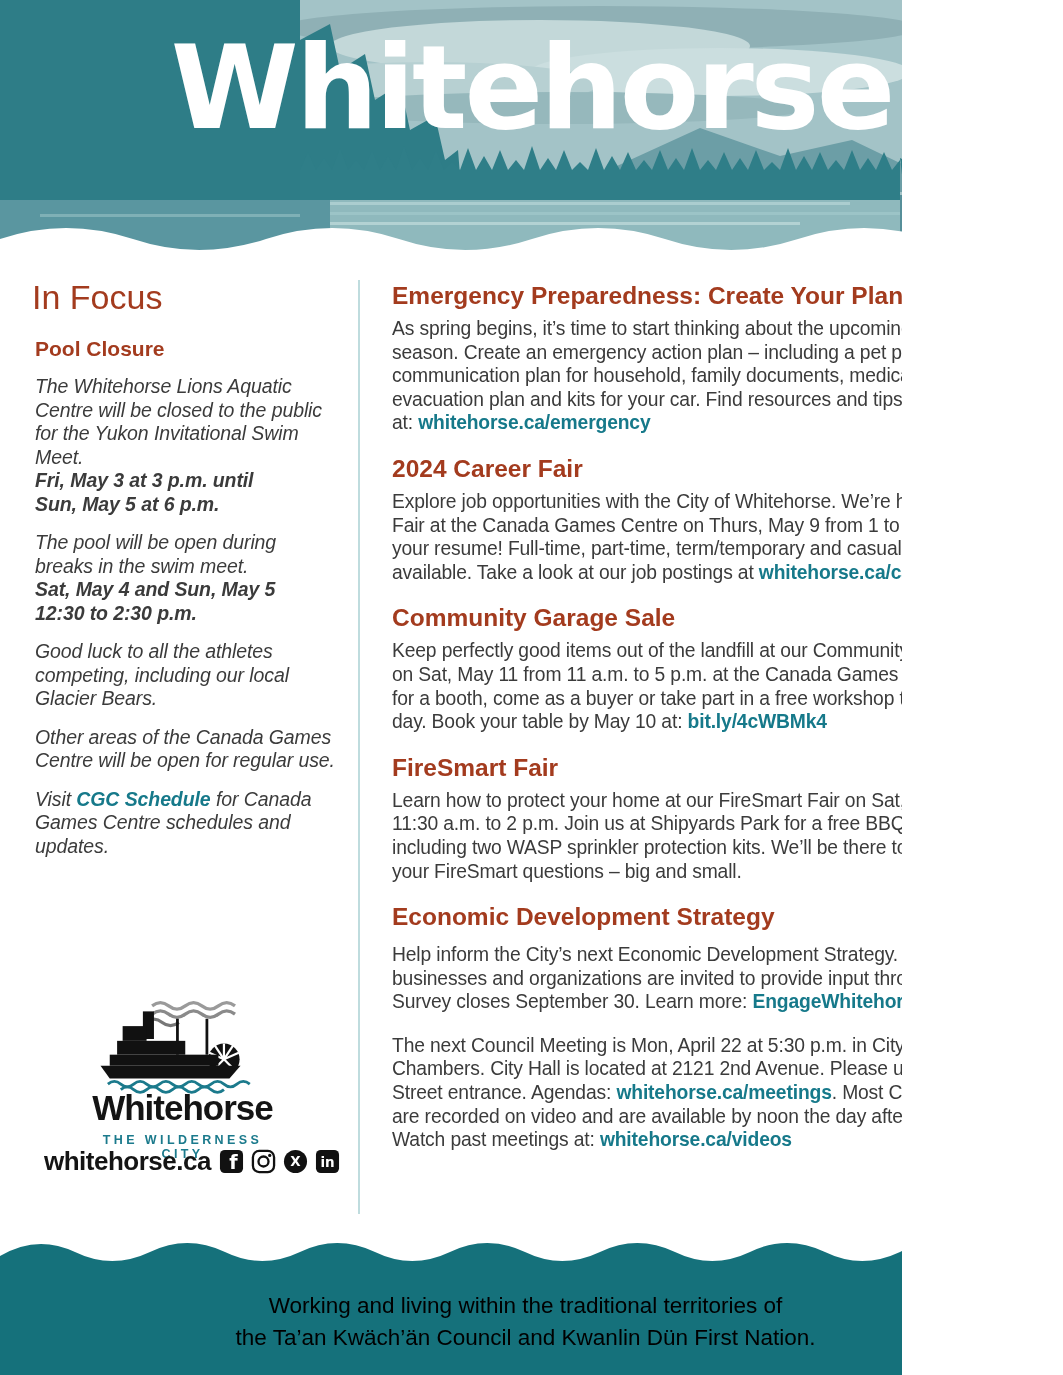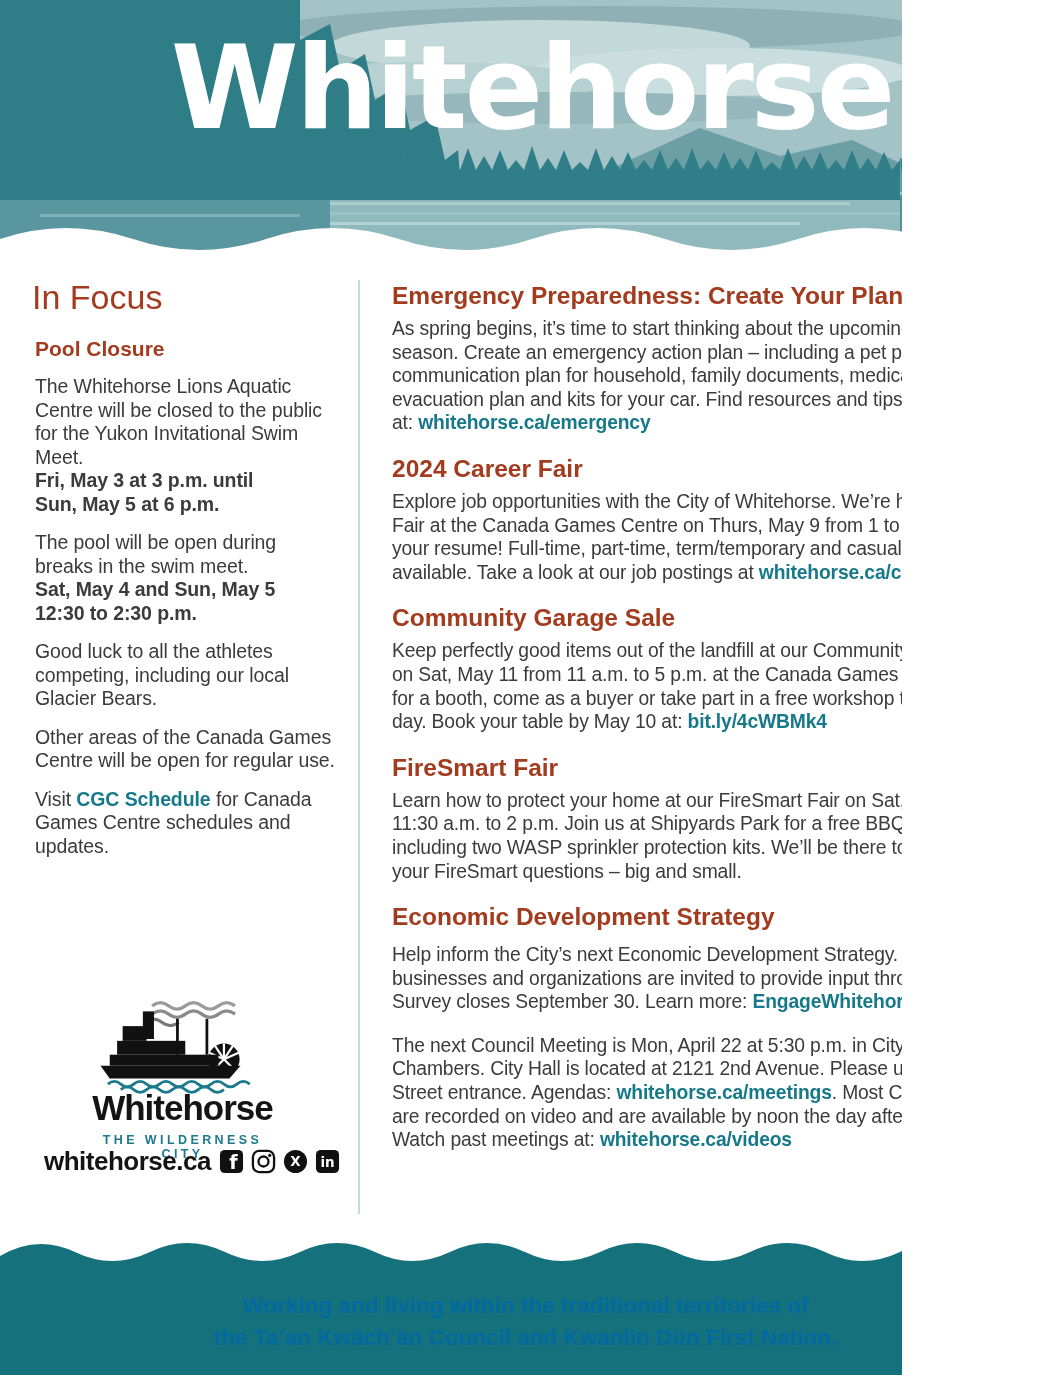--- a/index.html
+++ b/index.html
@@ -15,21 +15,21 @@
   .hero-sub{position:absolute;top:186px;left:0;right:0;display:flex;justify-content:center;
             gap:48px;color:#ffffff;font-weight:bold;font-size:23px;letter-spacing:3px;}
   .hero-wave{position:absolute;bottom:-1px;left:0;width:100%;height:40px;}
 
   
   .divider{position:absolute;left:358px;top:280px;width:2px;height:934px;background:#bfdcde;}
 
   .left{position:absolute;left:32px;top:278px;width:304px;height:940px;color:#3b3b3b;}
   .infocus{font-size:34px;font-weight:normal;color:#a33b1e;margin:0 0 20px;}
   .lc-title{font-size:21px;font-weight:bold;color:#a33b1e;margin:0 0 14px;padding-left:3px;}
-  .lp{font-size:19.5px;line-height:23.5px;margin:0 0 15px;padding-left:3px;letter-spacing:-0.1px;}
+  .lp{font-size:19.5px;line-height:23.5px;margin:0 0 15px;padding-left:3px;letter-spacing:-0.1px;font-style:italic;}
   .b{font-weight:bold;}
   .blk{display:block;}
   .link{color:#16798a;font-weight:bold;}
 
   .logo{position:absolute;top:718px;left:48px;width:205px;text-align:center;}
   .logo svg{width:175px;height:98px;display:block;margin:0 auto;}
   .wordmark{font-size:35px;font-weight:bold;color:#141414;margin-top:-6px;letter-spacing:-1px;}
   .tagline{font-size:12.5px;font-weight:bold;color:#1b7a8c;letter-spacing:3.4px;margin-top:5px;}
 
   .webrow{position:absolute;top:868px;left:12px;display:flex;align-items:center;gap:8px;}
@@ -39,22 +39,22 @@
 
   .right{position:absolute;left:392px;top:282px;width:647px;}
   .article{margin:0 0 20px;}
   .a-title{font-size:24.5px;font-weight:bold;color:#a33b1e;margin:0 0 7px;}
   .a-body{font-size:19.3px;line-height:23.6px;color:#3b3b3b;margin:0;letter-spacing:-0.15px;}
 
   
   .footer{position:absolute;left:0;top:1238px;width:1063px;height:137px;}
   .footer-wave{position:absolute;top:0;left:0;width:100%;height:46px;}
   .footer-band{position:absolute;top:44px;left:0;right:0;bottom:0;background:#15717b;}
-  .footer-text{position:absolute;top:52px;left:0;right:12px;text-align:center;color:#0369a1;
-               font-weight:bold;font-size:22.5px;line-height:32px;}
+  .footer-text{position:absolute;top:52px;left:0;right:12px;text-align:center;color:#000000;
+               font-weight:normal;font-size:22.5px;line-height:32px;}
 </style>
 </head>
 <body>
 
 <div class="page">
 
   <div class="hero">
     <svg class="hero-scene" viewBox="0 0 1063 256" preserveAspectRatio="none">
       <rect x="0" y="0" width="1063" height="256" fill="#a3c3c7"></rect>
       <ellipse cx="600" cy="28" rx="320" ry="22" fill="#8fb0b5"></ellipse>

